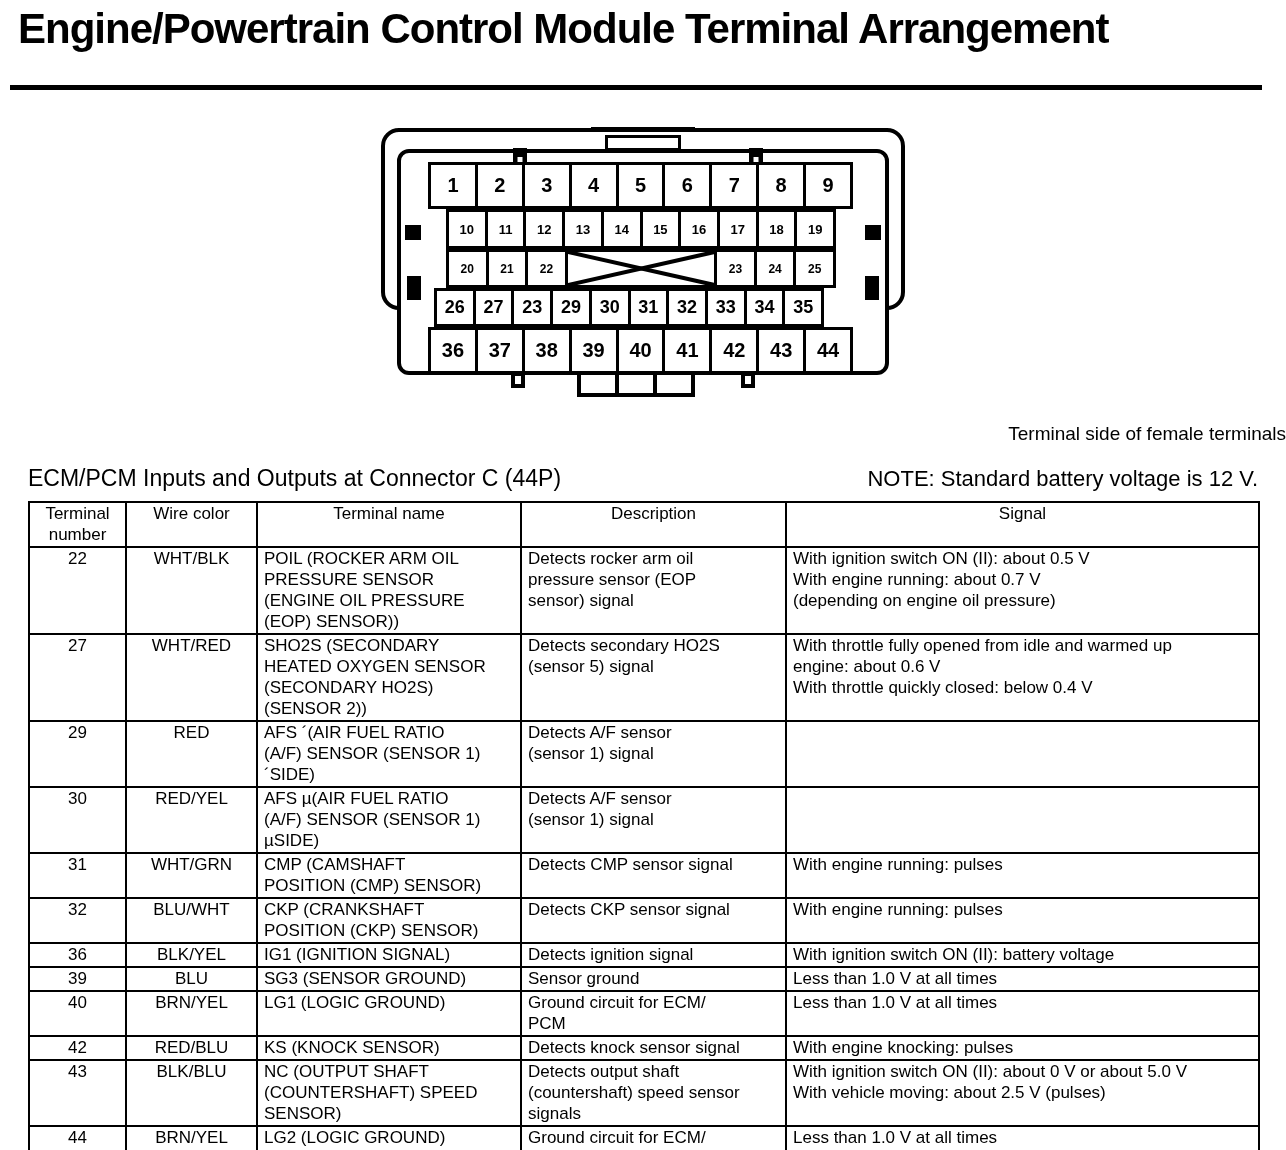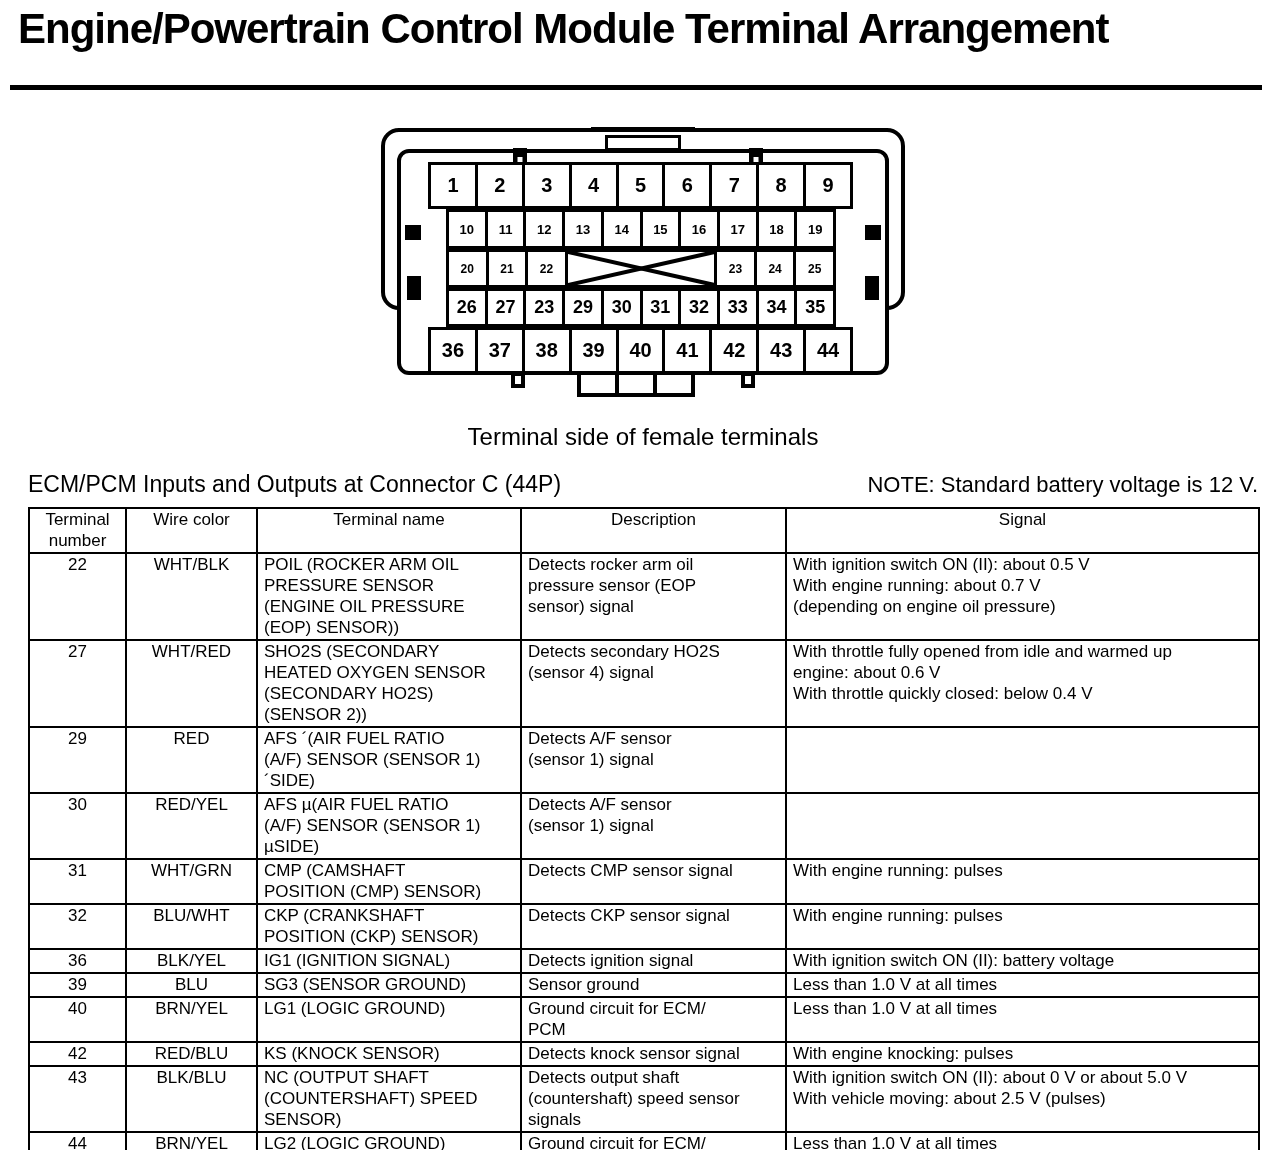--- a/index.html
+++ b/index.html
@@ -49,21 +49,21 @@
   }
   .latch-inner {
     position: absolute; left: 227px; top: 14px;
     width: 76px; height: 16px;
     border: 3px solid #000; background: #fff;
   }
   .conn-row { position: absolute; display: flex; }
   .conn-row-1 { left: 50px; top: 41px;  width: 425px; height: 47px; font-size: 20px; }
   .conn-row-2 { left: 68px; top: 88px;  width: 390px; height: 40px; font-size: 13px; }
   .conn-row-3 { left: 68px; top: 128px; width: 390px; height: 39px; font-size: 12px; }
-  .conn-row-4 { left: 68px; top: 167px; width: 390px; height: 39px; font-size: 18px; }
+  .conn-row-4 { left: 56px; top: 167px; width: 390px; height: 39px; font-size: 18px; }
   .conn-row-5 { left: 50px; top: 206px; width: 425px; height: 47px; font-size: 20px; }
   .term-cell {
     flex: 1 1 0; border: 3px solid #000; background: #fff;
     display: flex; align-items: center; justify-content: center;
     font-weight: bold;
   }
   .conn-row > div + div { margin-left: -3px; }
   .term-x {
     flex: 4 1 0; border: 3px solid #000; background: #fff;
     position: relative;
@@ -88,22 +88,22 @@
     border: 4px solid #000; background: #fff;
     display: flex;
   }
   .bottom-latch span { flex: 1; }
   .bottom-latch span + span { border-left: 4px solid #000; }
   .bottom-sq { position: absolute; width: 14px; height: 16px; border: 4px solid #000; background: #fff; }
   .bottom-sq-l { left: 133px; top: 251px; }
   .bottom-sq-r { left: 363px; top: 251px; }
 
   .caption {
-    text-align: center;
-    font-size: 24px;
+    text-align: right;
+    font-size: 19px;
     margin-top: 12px;
   }
 
   
   .section-row {
     display: flex; justify-content: space-between; align-items: baseline;
     margin: 20px 28px 0 28px;
   }
   .section-heading { font-weight: normal; font-size: 23px; }
   .section-note { font-size: 22px; }
@@ -261,21 +261,21 @@
 (depending on engine oil pressure)</td>
       </tr>
       <tr>
         <td class="col-num">27</td>
         <td class="col-wire">WHT/RED</td>
         <td class="col-name">SHO2S (SECONDARY
 HEATED OXYGEN SENSOR
 (SECONDARY HO2S)
 (SENSOR 2))</td>
         <td class="col-desc">Detects secondary HO2S
-(sensor 4) signal</td>
+(sensor 5) signal</td>
         <td class="col-signal">With throttle fully opened from idle and warmed up
 engine: about 0.6 V
 With throttle quickly closed: below 0.4 V</td>
       </tr>
       <tr>
         <td class="col-num">29</td>
         <td class="col-wire">RED</td>
         <td class="col-name">AFS   ´(AIR FUEL RATIO
 (A/F) SENSOR (SENSOR 1)
   ´SIDE)</td>

